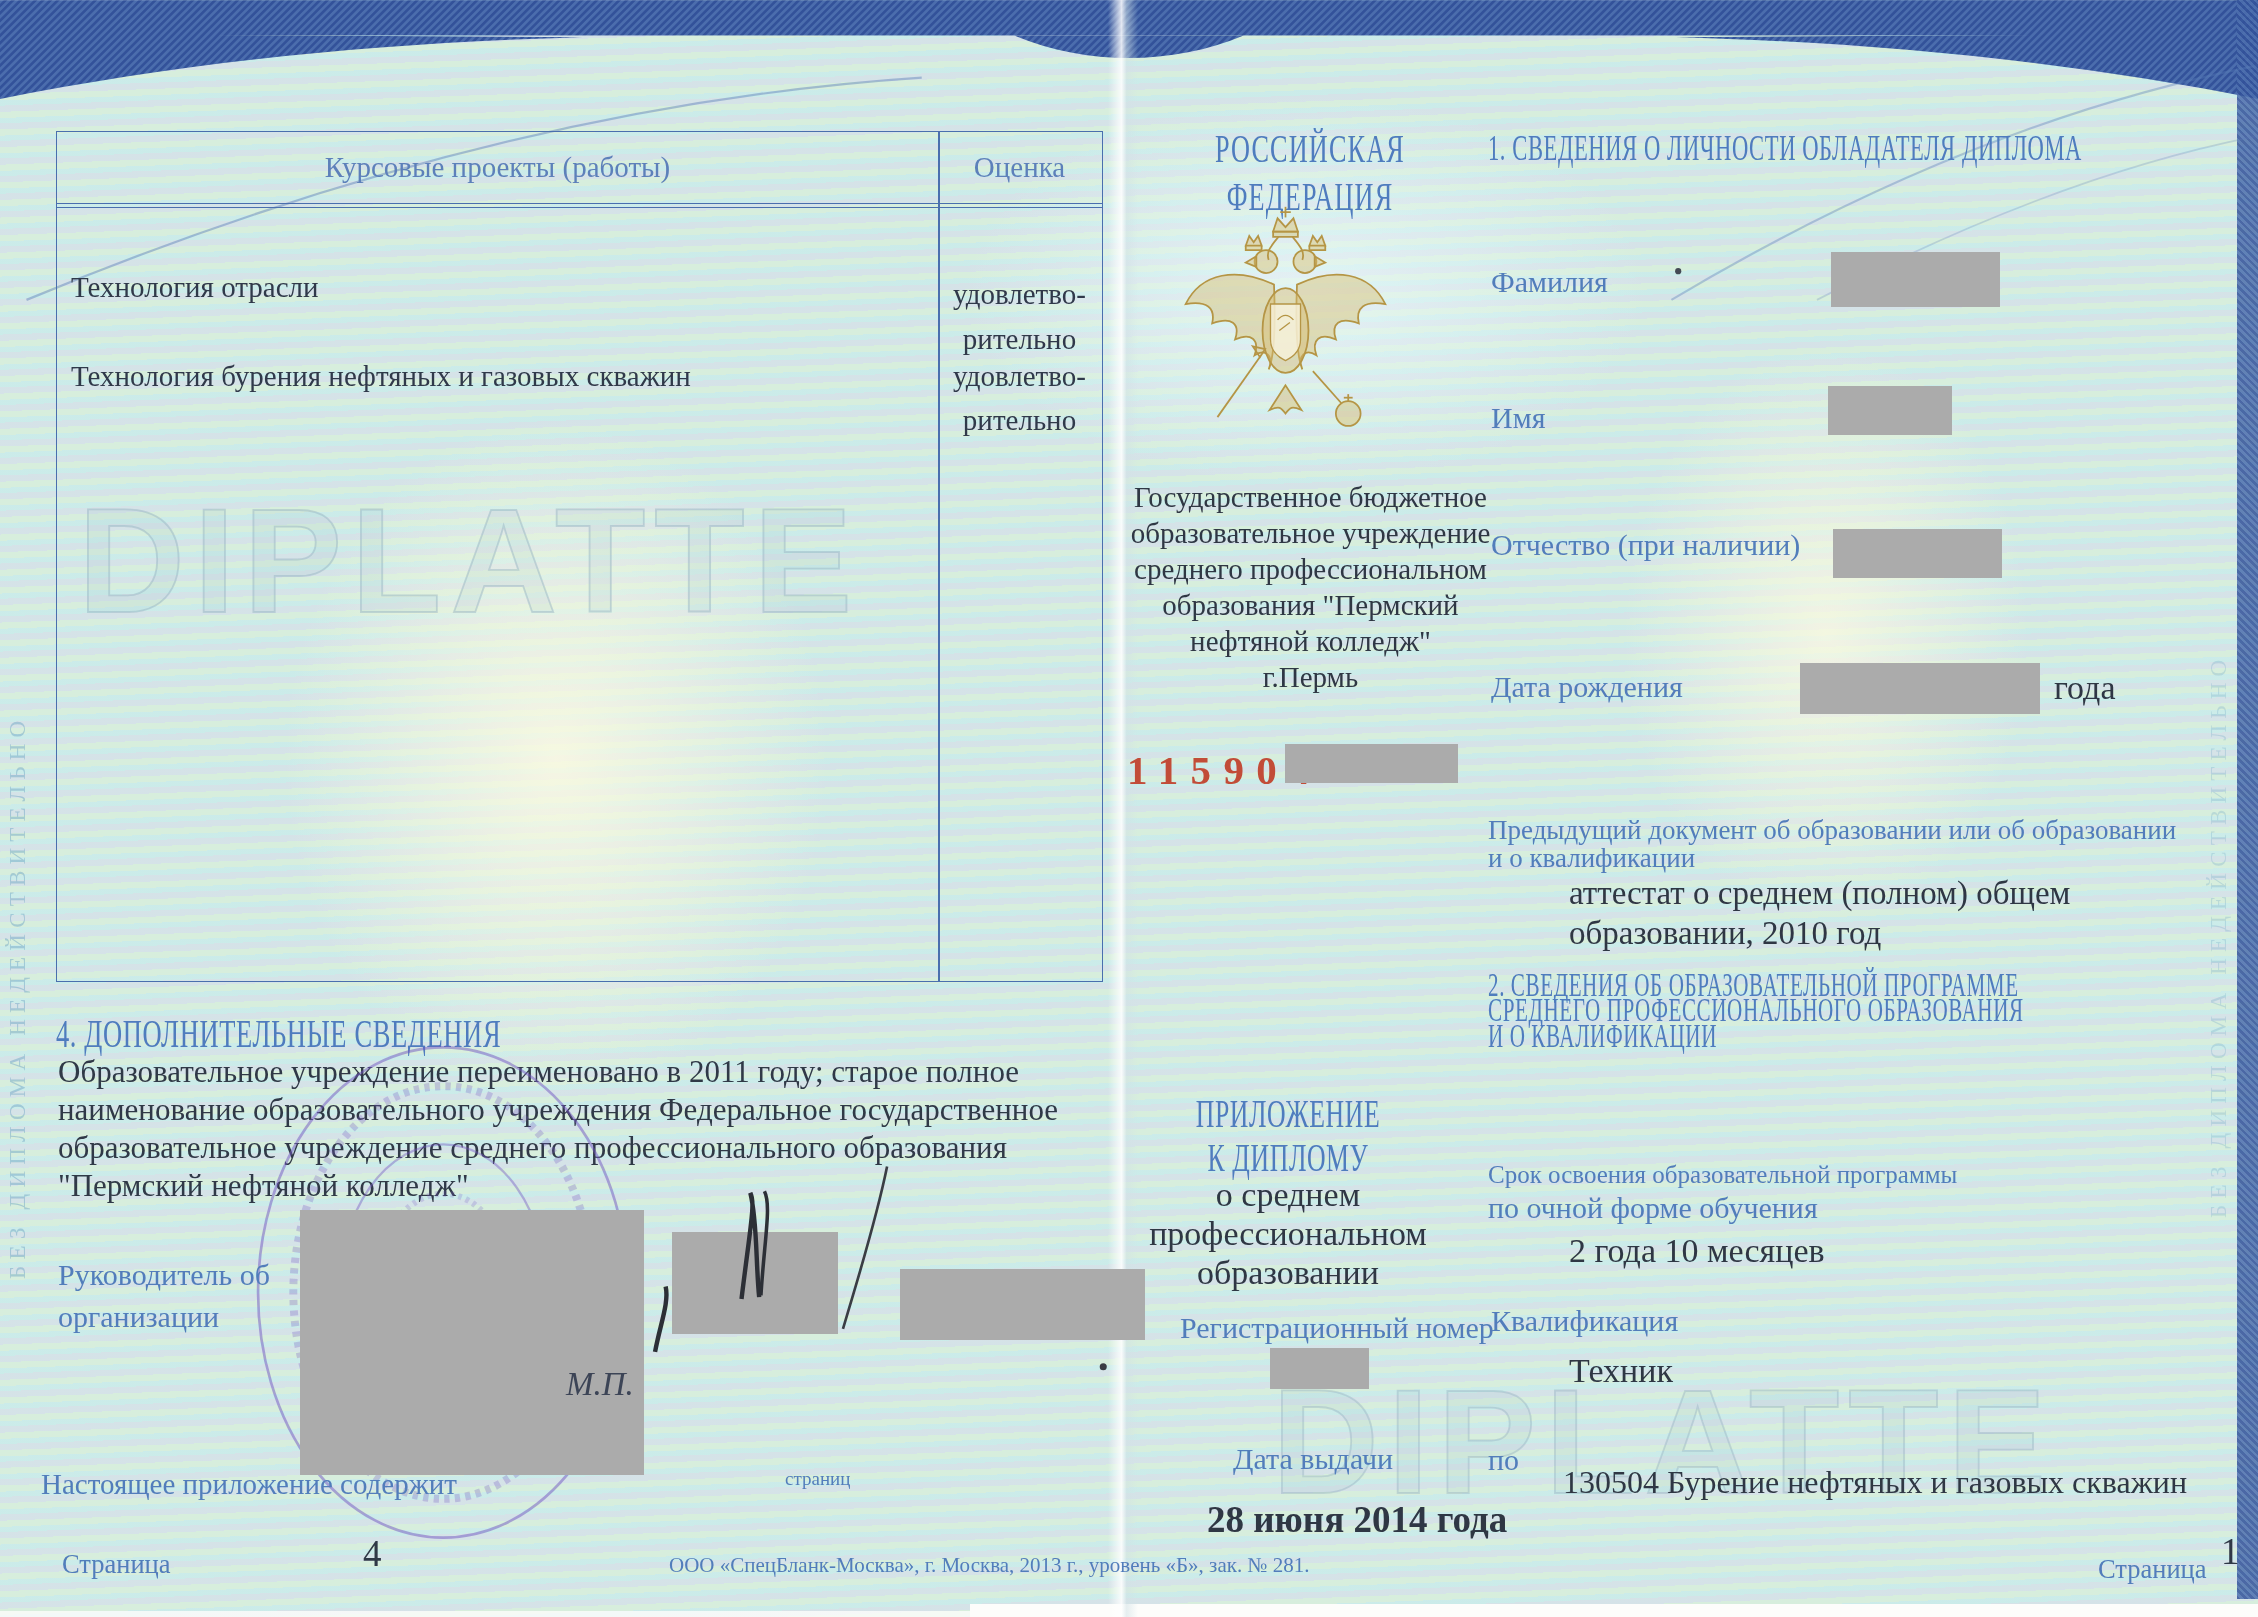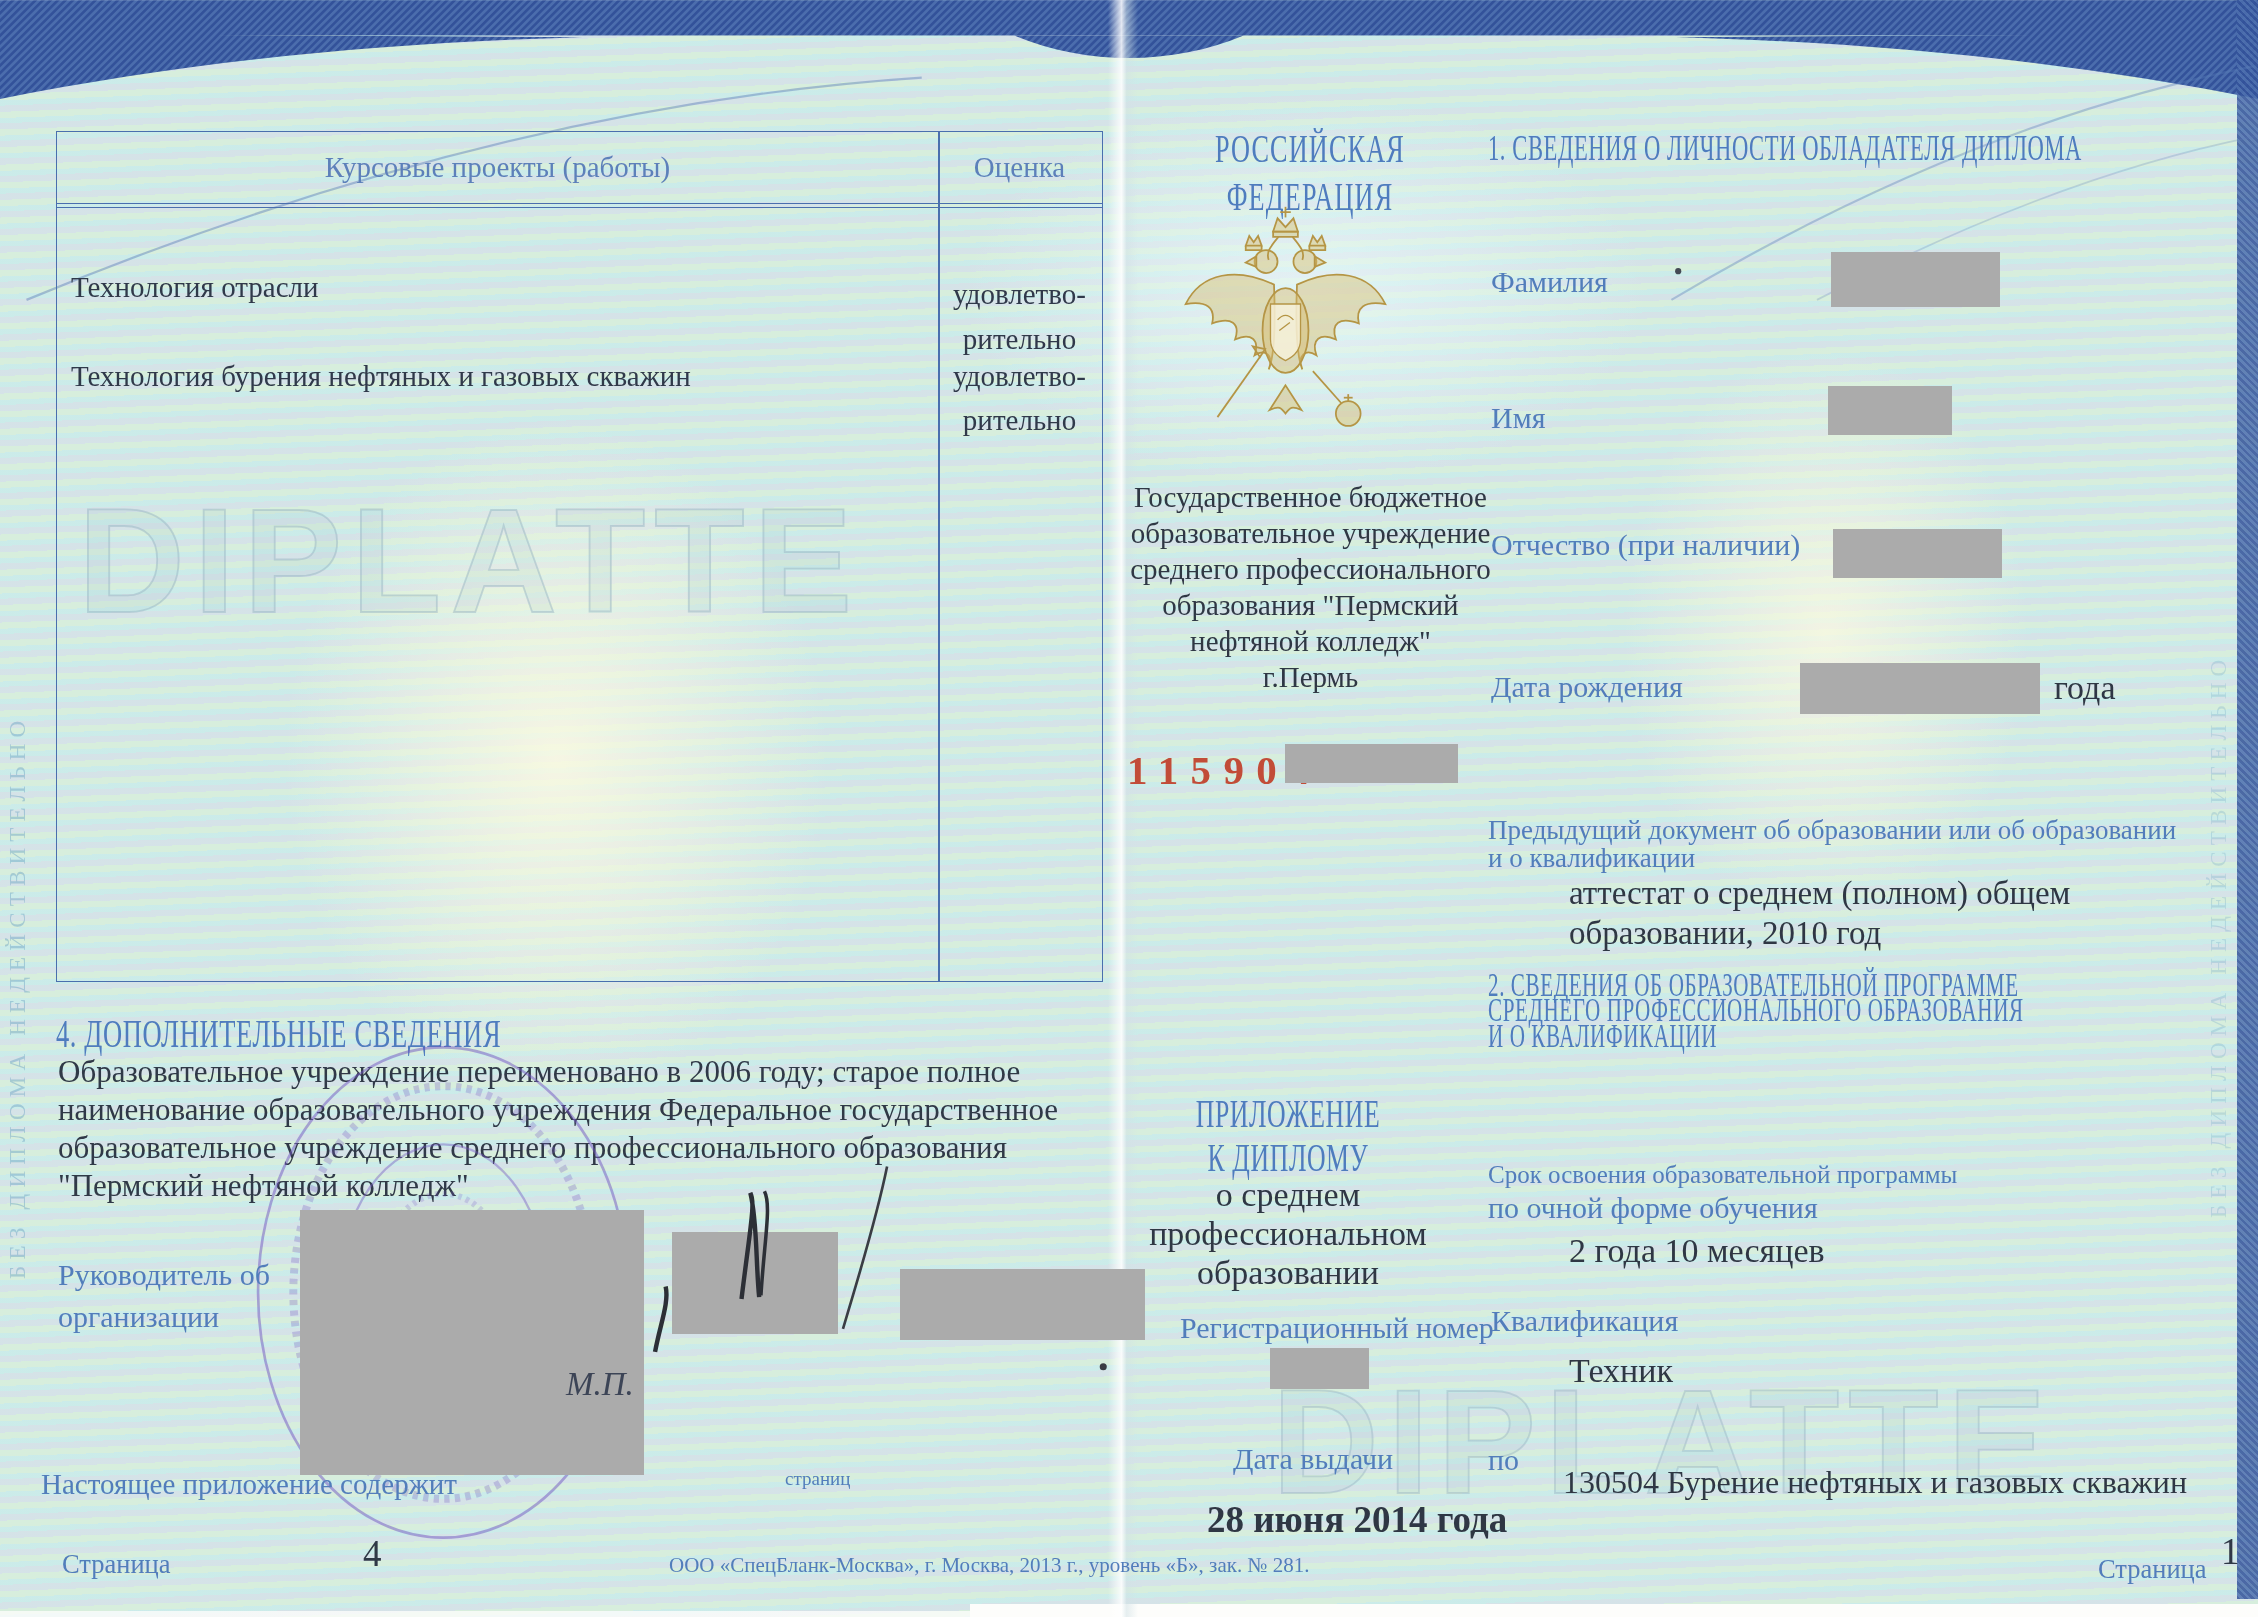--- a/index.html
+++ b/index.html
@@ -101,21 +101,21 @@
     <div class="cell" style="left:881px;width:163px;top:146px;text-align:center;">удовлетво-</div>
     <div class="cell" style="left:881px;width:163px;top:191px;text-align:center;">рительно</div>
 
     <div class="cell nowrap" style="left:14px;top:228px;">Технология бурения нефтяных и газовых скважин</div>
     <div class="cell" style="left:881px;width:163px;top:228px;text-align:center;">удовлетво-</div>
     <div class="cell" style="left:881px;width:163px;top:272px;text-align:center;">рительно</div>
   </div>
 
   <div class="abs blue-cond nowrap" style="left:56px;top:1011px;font-size:39px;transform:scaleX(.68);">4. ДОПОЛНИТЕЛЬНЫЕ СВЕДЕНИЯ</div>
   <div class="abs dark" style="left:58px;top:1053px;font-size:31px;line-height:38px;">
-    <div class="nowrap">Образовательное учреждение переименовано в 2006 году; старое полное</div>
+    <div class="nowrap">Образовательное учреждение переименовано в 2011 году; старое полное</div>
     <div class="nowrap">наименование образовательного учреждения Федеральное государственное</div>
     <div class="nowrap">образовательное учреждение среднего профессионального образования</div>
     <div class="nowrap">"Пермский нефтяной колледж"</div>
   </div>
 
   <svg class="abs" style="left:251px;top:1041px;" width="388" height="503" viewBox="0 0 440 570">
     <ellipse cx="218" cy="285" rx="210" ry="278" fill="none" stroke="rgba(114,86,194,.50)" stroke-width="3"></ellipse>
     <ellipse cx="218" cy="285" rx="170" ry="234" fill="none" stroke="rgba(114,86,194,.28)" stroke-width="9" stroke-dasharray="6 6"></ellipse>
     <ellipse cx="218" cy="285" rx="118" ry="168" fill="none" stroke="rgba(114,86,194,.42)" stroke-width="2.5"></ellipse>
     <ellipse cx="218" cy="285" rx="78" ry="112" fill="none" stroke="rgba(114,86,194,.22)" stroke-width="7" stroke-dasharray="4 5"></ellipse>
@@ -177,21 +177,21 @@
     <line x1="191" y1="226" x2="201" y2="226" stroke="#b59545" stroke-width="2"></line>
     <g fill="rgba(248,242,220,.8)" stroke="#b59545" stroke-width="1.5">
       <path d="M108,120 h34 v40 c0,12 -8,20 -17,24 c-9,-4 -17,-12 -17,-24 z"></path>
     </g>
     <path d="M116,138 c6,-7 12,-7 18,0 M118,150 l12,-9" stroke="#b59545" stroke-width="1.5" fill="none"></path>
   </svg>
 
   <div class="abs val-dark" style="left:1127px;top:479px;width:367px;text-align:center;font-size:29px;line-height:36px;">
     <div class="nowrap">Государственное бюджетное</div>
     <div class="nowrap">образовательное учреждение</div>
-    <div class="nowrap">среднего профессионального</div>
+    <div class="nowrap">среднего профессиональном</div>
     <div class="nowrap">образования "Пермский</div>
     <div class="nowrap">нефтяной колледж"</div>
     <div class="nowrap">г.Пермь</div>
   </div>
 
   <div class="abs red-serial" style="left:1127px;top:746px;">115904</div>
   <div class="abs redact" style="left:1285px;top:744px;width:173px;height:39px;"></div>
 
   <div class="abs" style="left:1138px;top:1092px;width:300px;text-align:center;color:#4f7cbe;font-size:39px;line-height:44px;letter-spacing:0.9px;">
     <div style="transform:scaleX(.66);">ПРИЛОЖЕНИЕ</div>

